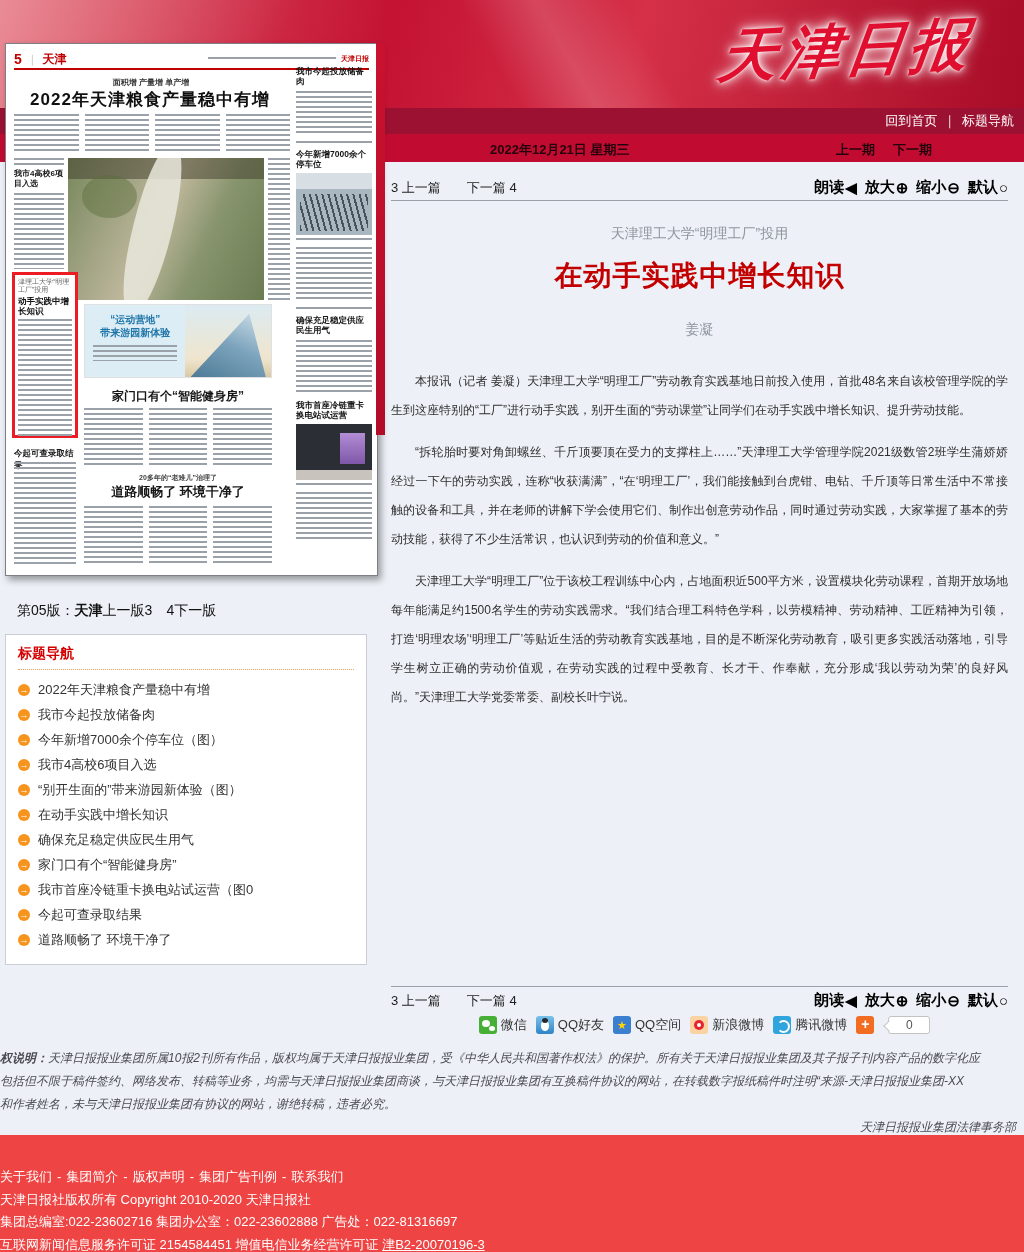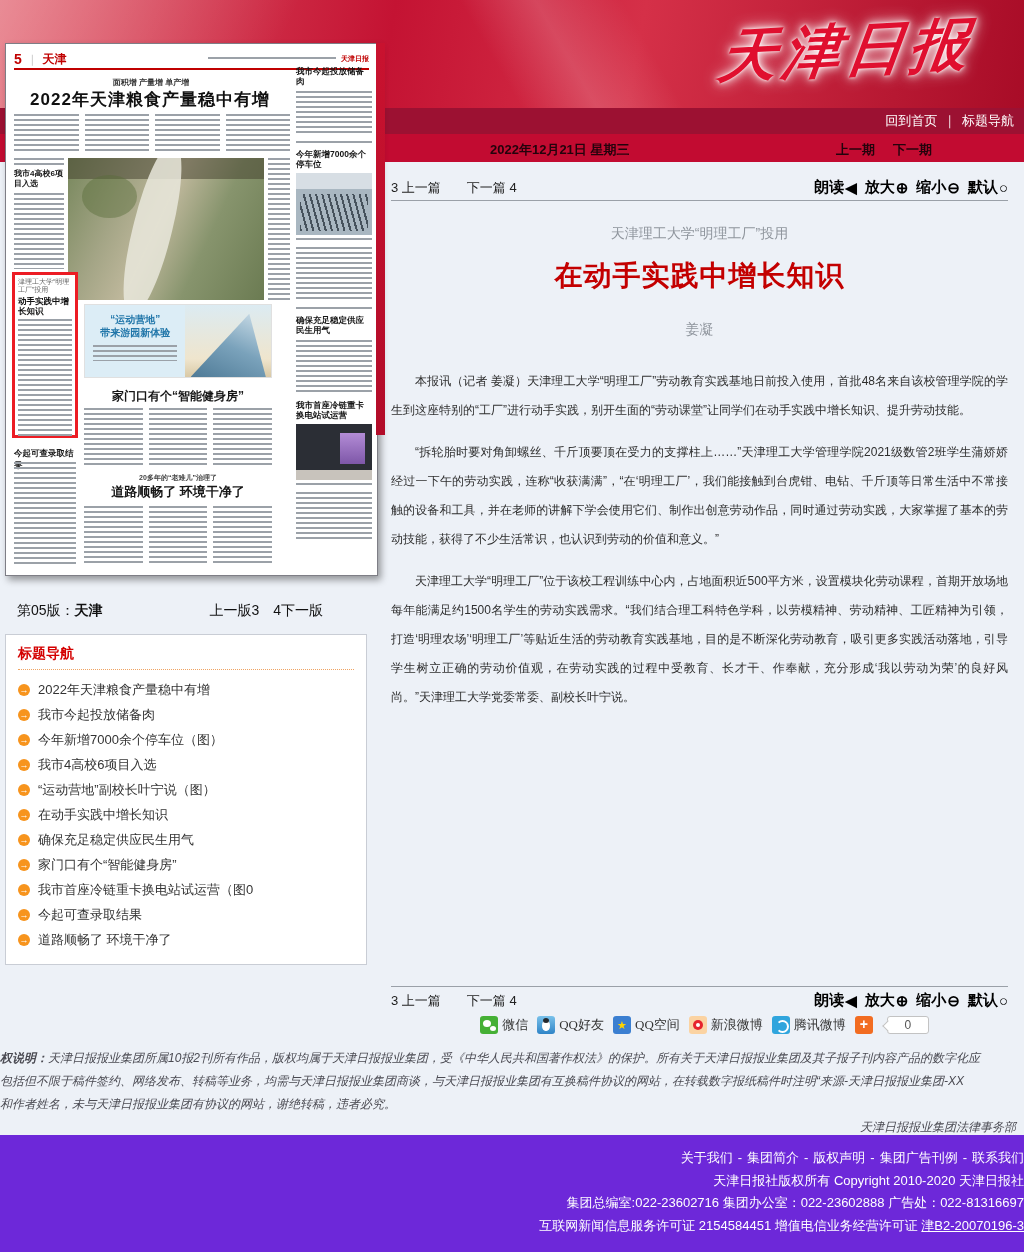--- a/index.html
+++ b/index.html
@@ -105,21 +105,21 @@
   .photo-parking::after { content:""; position:absolute; left:5%; top:34%; width:90%; height:60%;
     background:repeating-linear-gradient(75deg,#46525c 0 2px, transparent 2px 6px); }
   .rc-cap { height:4px; margin-top:3px; }
   .rc-tx2 { height:54px; margin-top:5px; }
   .photo-truck { position:relative; width:76px; height:56px; margin-top:4px; background:#2b2e35; }
   .photo-truck::before { content:""; position:absolute; bottom:0; width:100%; height:10px; background:#c8c3bc; }
   .photo-truck::after { content:""; position:absolute; right:7px; top:9px; width:25px; height:31px;
     background:linear-gradient(#b38cd6,#7e57a8); }
   .rc-tx3 { height:50px; margin-top:5px; }
 
-  .pagenav { margin-top:26px; padding:0 12px; width:330px; display:flex; justify-content:space-between; font-size:14px; color:#111; }
+  .pagenav { margin-top:26px; padding:0 12px; width:330px; display:flex; justify-content:flex-start; font-size:14px; color:#111; }
   .pagenav b { font-weight:bold; }
   .pagenav .vlinks { display:flex; gap:14px; }
   .pagenav .vlinks span { cursor:pointer; }
 
   .navbox { margin-top:14px; width:362px; background:#fff; border:1px solid #c9cdd5; padding:10px 12px 12px; }
   .navbox-title { color:#d40000; font-weight:bold; font-size:14px; padding-bottom:6px; border-bottom:1px dotted #f0a361; margin-bottom:7px; }
   .navitem { display:flex; align-items:center; gap:8px; height:25px; font-size:13px; color:#333; cursor:pointer; }
   .bullet { width:12px; height:12px; border-radius:50%; background:#f7941d; color:#fff; font-size:9px; line-height:12px; text-align:center; flex:none; font-weight:bold; }
 
   
@@ -132,21 +132,21 @@
   .abar .tools .tico { font-size:15px; margin-left:1px; }
   .abar.bottom { position:absolute; left:6px; right:16px; bottom:30px; border-bottom:none; border-top:1px solid #9aa0a8; padding-top:4px; padding-bottom:0; }
 
   .pretitle { text-align:center; color:#8f959d; font-size:14px; margin-top:24px; }
   .a-title { text-align:center; color:#c30000; font-size:28px; font-weight:bold; margin-top:14px; letter-spacing:1px; }
   .author { text-align:center; color:#8f959d; font-size:14px; margin-top:26px; }
   .body-text { margin-top:28px; font-size:12px; color:#2e2e2e; line-height:29px; }
   .body-text p { text-indent:2em; margin-bottom:13px; text-align:justify; }
 
   .share { position:absolute; left:0; right:0; bottom:6px; display:flex; justify-content:center; align-items:center; gap:9px; font-size:13px; color:#333; }
-  .share .s-item { display:flex; align-items:center; gap:4px; cursor:pointer;font-family:Liberation Serif, serif; }
+  .share .s-item { display:flex; align-items:center; gap:4px; cursor:pointer; }
   .ic { width:18px; height:18px; border-radius:3px; display:inline-block; position:relative; flex:none; }
   .ic-wechat { background:#45b035; }
   .ic-wechat::before { content:""; position:absolute; left:3px; top:4px; width:8px; height:7px; background:#fff; border-radius:50%; }
   .ic-wechat::after { content:""; position:absolute; right:2px; bottom:3px; width:6px; height:5px; background:#fff; border-radius:50%; }
   .ic-qq { background:linear-gradient(#79c1ea,#2f84c7); }
   .ic-qq::before { content:""; position:absolute; left:5px; top:4px; width:8px; height:11px; background:#fff; border-radius:50% 50% 45% 45%; }
   .ic-qq::after { content:""; position:absolute; left:6px; top:2px; width:6px; height:5px; background:#25292e; border-radius:50%; }
   .ic-qzone { background:#3b7fd1; text-align:center; }
   .ic-qzone .glyph { color:#ffd400; font-size:11px; line-height:18px; }
   .ic-sina { background:#fbd3a2; }
@@ -159,21 +159,21 @@
   .count { min-width:42px; height:18px; background:#fff; border:1px solid #c3c3c3; border-radius:3px;
     font-size:12px; color:#555; text-align:center; line-height:16px; position:relative; margin-left:5px; cursor:pointer; }
   .count::before { content:""; position:absolute; left:-4px; top:5px; width:7px; height:7px; background:#fff;
     border-left:1px solid #c3c3c3; border-bottom:1px solid #c3c3c3; transform:rotate(45deg); }
 
   
   .disclaimer { height:95px; padding-top:7px; font-size:12px; color:#4a4a52; line-height:23px;font-style:italic; }
   .disclaimer .dline { white-space:nowrap; overflow:hidden; }
   .disclaimer b { font-weight:bold; }
   .disclaimer .sig { text-align:right; padding-right:8px;padding-left:40px; }
-  .footer { height:117px; background:#6d28d9; color:#fff; text-align:right; font-size:13px; padding-top:12px; line-height:22.5px; }
+  .footer { height:117px; background:#ef4444; color:#fff; text-align:left; font-size:13px; padding-top:31px; line-height:22.5px; }
   .footer .lnk { cursor:pointer; }
   .footer .sep { margin:0 5px; }
   .footer .license-link { text-decoration:underline; cursor:pointer; }
 </style>
 </head>
 <body>
 
 <div class="banner">
   <div class="logo">天津日报</div>
 </div>
@@ -300,21 +300,21 @@
       <div class="navitem">
           <span class="bullet">→</span>
           <span>今年新增7000余个停车位（图）</span>
         </div>
       <div class="navitem">
           <span class="bullet">→</span>
           <span>我市4高校6项目入选</span>
         </div>
       <div class="navitem">
           <span class="bullet">→</span>
-          <span>“运动营地”副校长叶宁说（图）</span>
+          <span>“别开生面的”带来游园新体验（图）</span>
         </div>
       <div class="navitem">
           <span class="bullet">→</span>
           <span>在动手实践中增长知识</span>
         </div>
       <div class="navitem">
           <span class="bullet">→</span>
           <span>确保充足稳定供应民生用气</span>
         </div>
       <div class="navitem">

